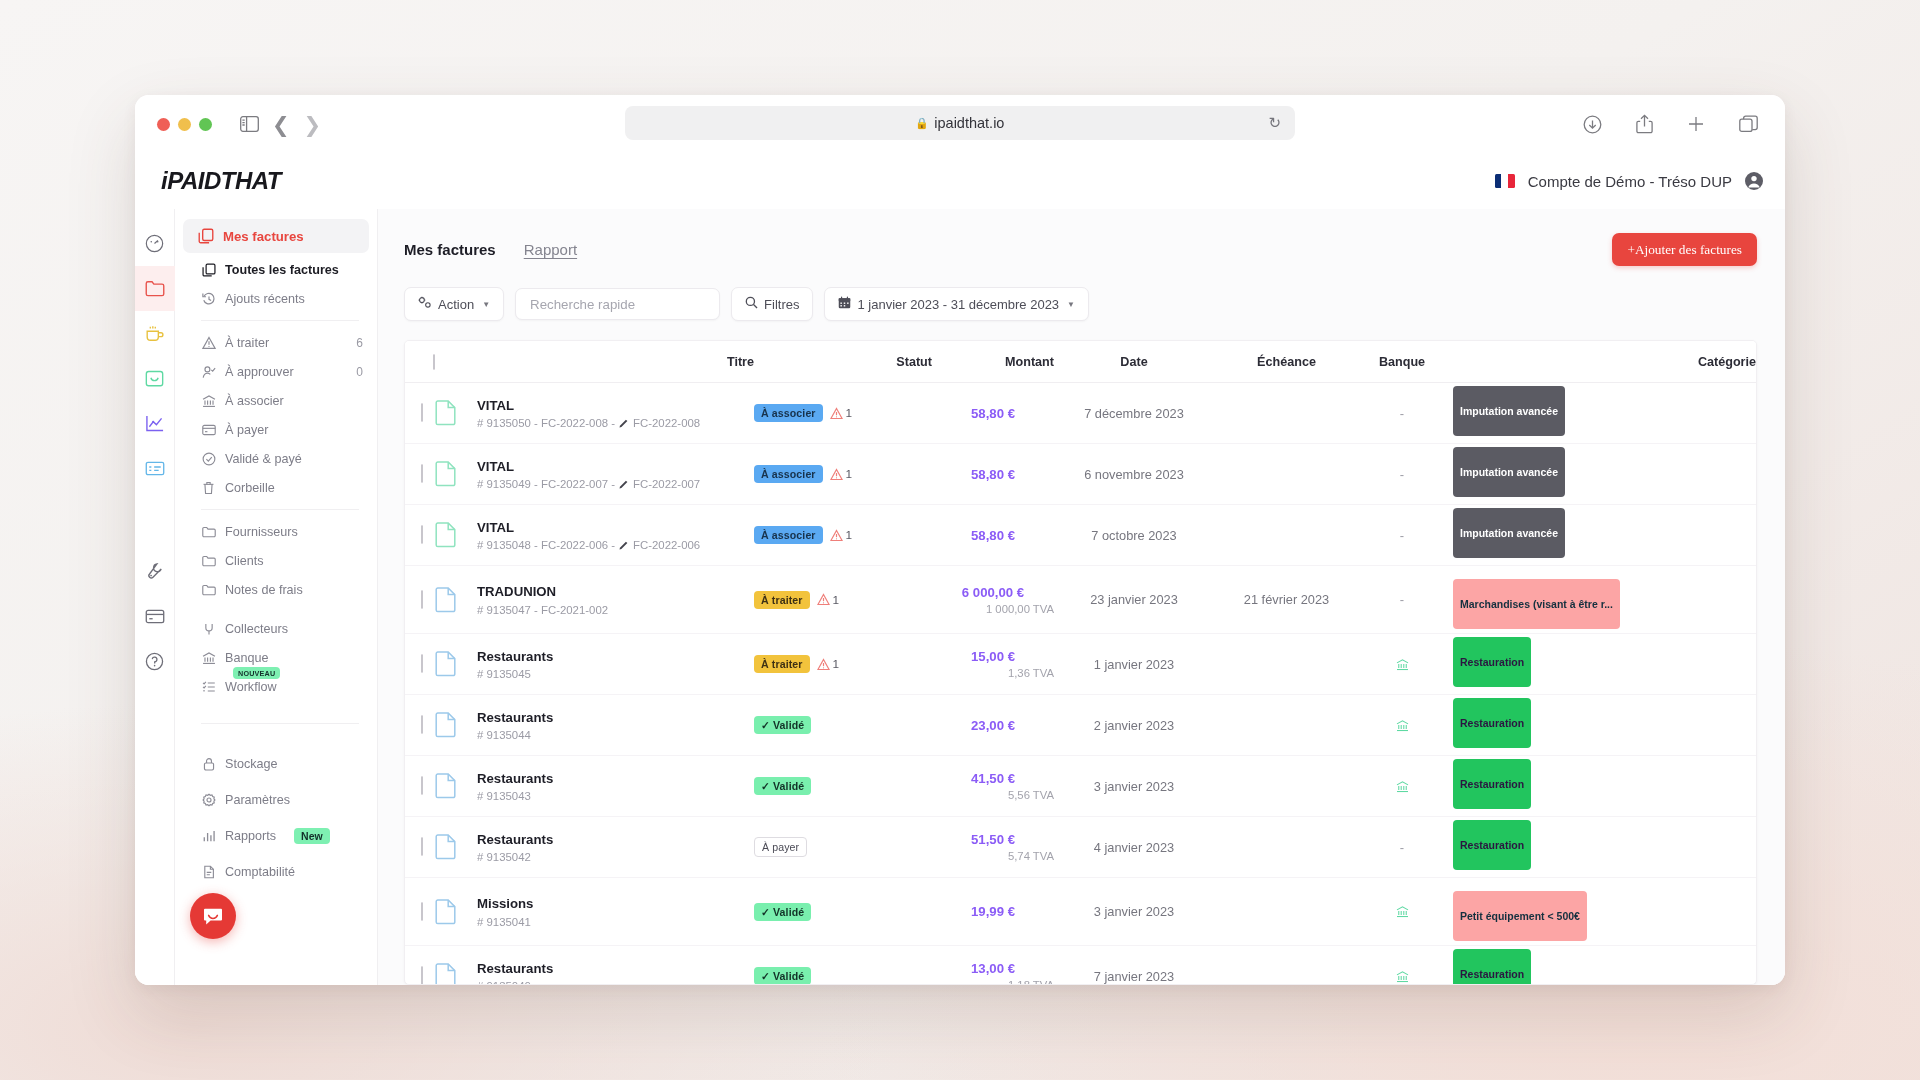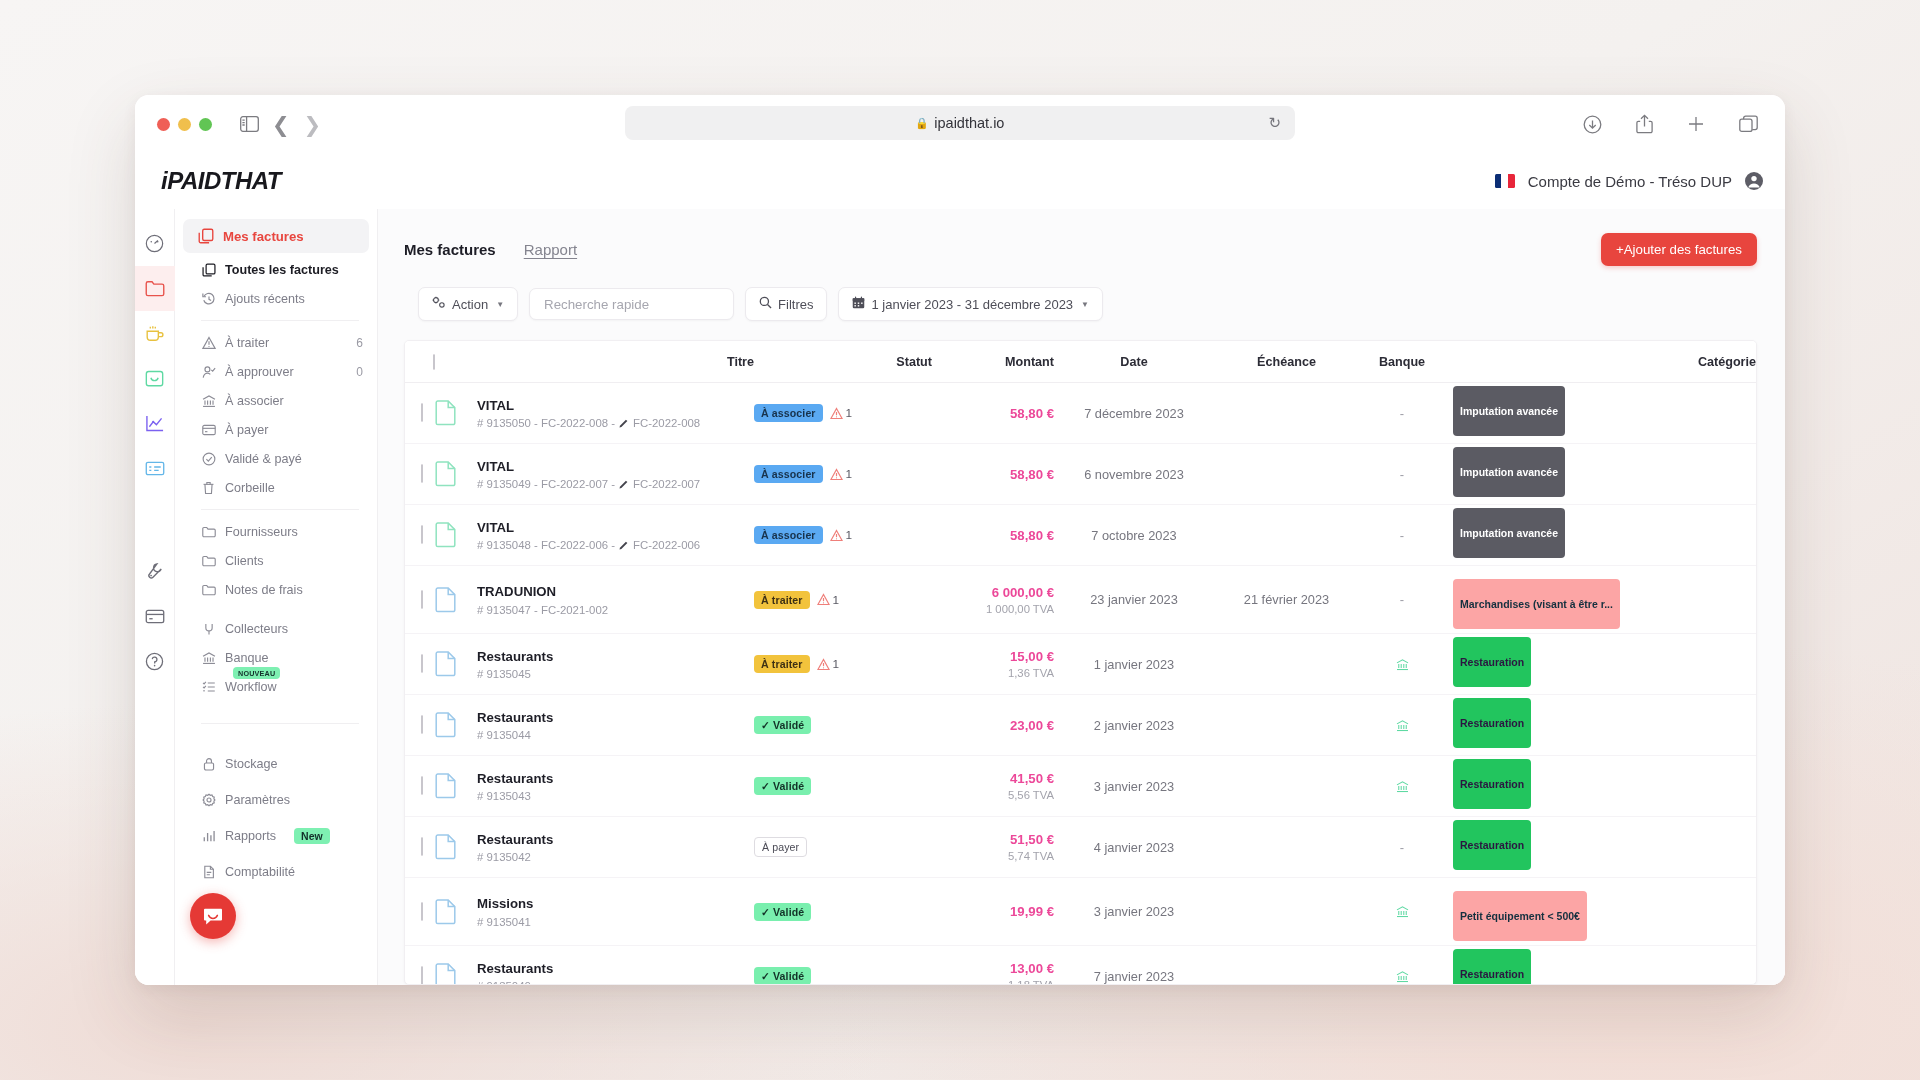--- a/index.html
+++ b/index.html
@@ -179,27 +179,27 @@
   .tab { font-size: 15px; color: #1d1d26; font-weight: 700; }
   .tab.inactive {
     font-weight: 400; color: #84848f;
     text-decoration: underline; text-underline-offset: 3px;
   }
   .add-btn {
     margin-left: auto;
     background: #e8453e; color: #fff;
     border: none; border-radius: 7px;
     height: 33px; padding: 0 15px;
-    font-size: 13.3px; font-family: Liberation Sans, sans-serif;
+    font-size: 13.3px; font-family: Liberation Serif, serif;
     display: flex; align-items: center;
     box-shadow: 0 2px 5px rgba(232,69,62,0.25);
     cursor: pointer;
   }
 
-  .toolbar { display: flex; align-items: center; gap: 11px; margin-top: 21px; margin-left: 14px; }
+  .toolbar { display: flex; align-items: center; gap: 11px; margin-top: 21px; }
   .tb-btn {
     height: 34px; background: #fff;
     border: 1px solid #eceaee; border-radius: 7px;
     display: flex; align-items: center; gap: 6px;
     padding: 0 13px; font-size: 13px; color: #4e4e58;
     box-shadow: 0 1px 2px rgba(30,30,40,0.035);
     cursor: pointer; font-family: inherit;
   }
   .tb-search {
     width: 205px; height: 32px;
@@ -259,21 +259,21 @@
   .bg-associer { background: #5aa9f2; color: #17324b; }
   .bg-traiter  { background: #f2c33c; color: #3d3014; }
   .bg-valide   { background: #79efae; color: #123227; }
   .bg-payer    { background: #fff; color: #4a4a55; border: 1px solid #dedce1; font-weight: 500; }
   .warn {
     display: inline-flex; align-items: center; gap: 3px;
     margin-left: 7px; font-size: 11.8px; color: #5a5a64;
     vertical-align: middle;
   }
   .warn svg { color: #ef7f7a; }
-  .amt { font-size: 13.2px; font-weight: 700; color: #ec4899; text-align: right; }
+  .amt { font-size: 13.2px; font-weight: 700; color: #8b5cf6; text-align: center; }
   .amt-tva { font-size: 11.3px; color: #a3a3ac; text-align: right; margin-top: 3px; }
   .dt { font-size: 12.8px; color: #76767f; text-align: center; }
   .dash { text-align: center; color: #9d9da6; font-size: 13px; }
   .bankico { display: flex; justify-content: center; color: #5fd9a3; }
 
   .cat {
     display: inline-block; border-radius: 4px;
     font-size: 10.5px; padding: 19px 7px; font-weight: 600;
     max-width: 172px; overflow: hidden; text-overflow: ellipsis;
     white-space: nowrap;

